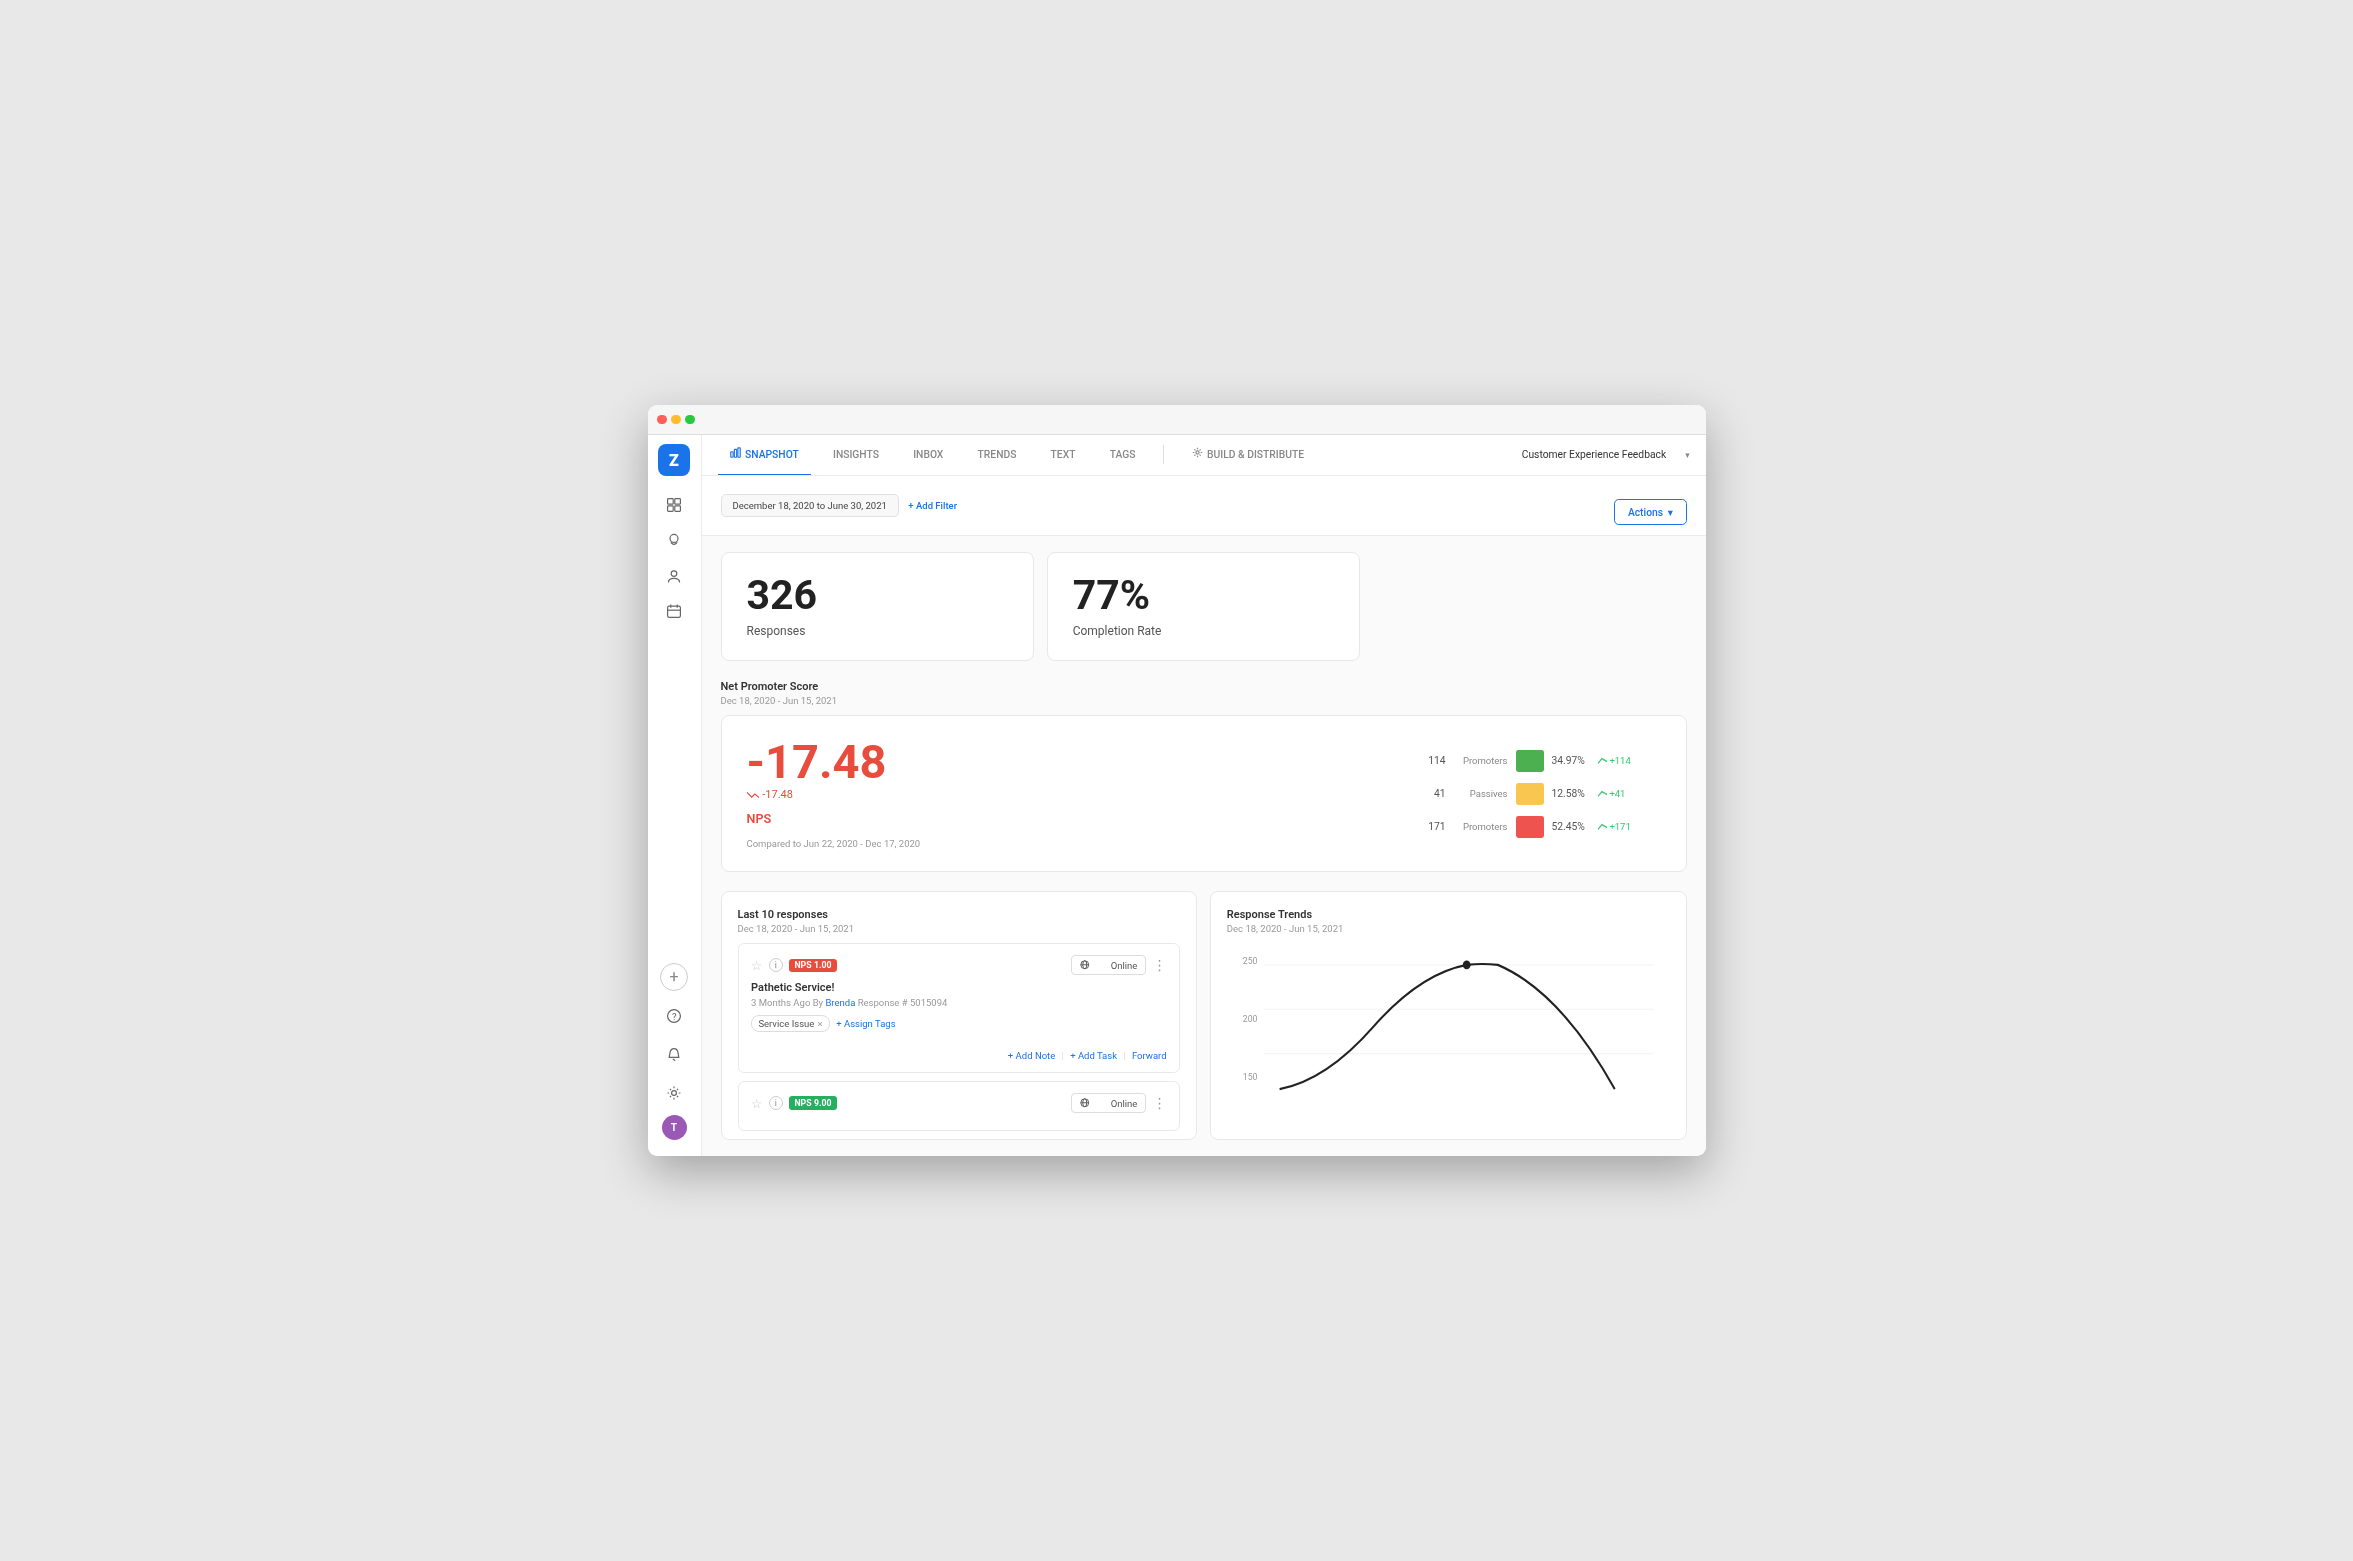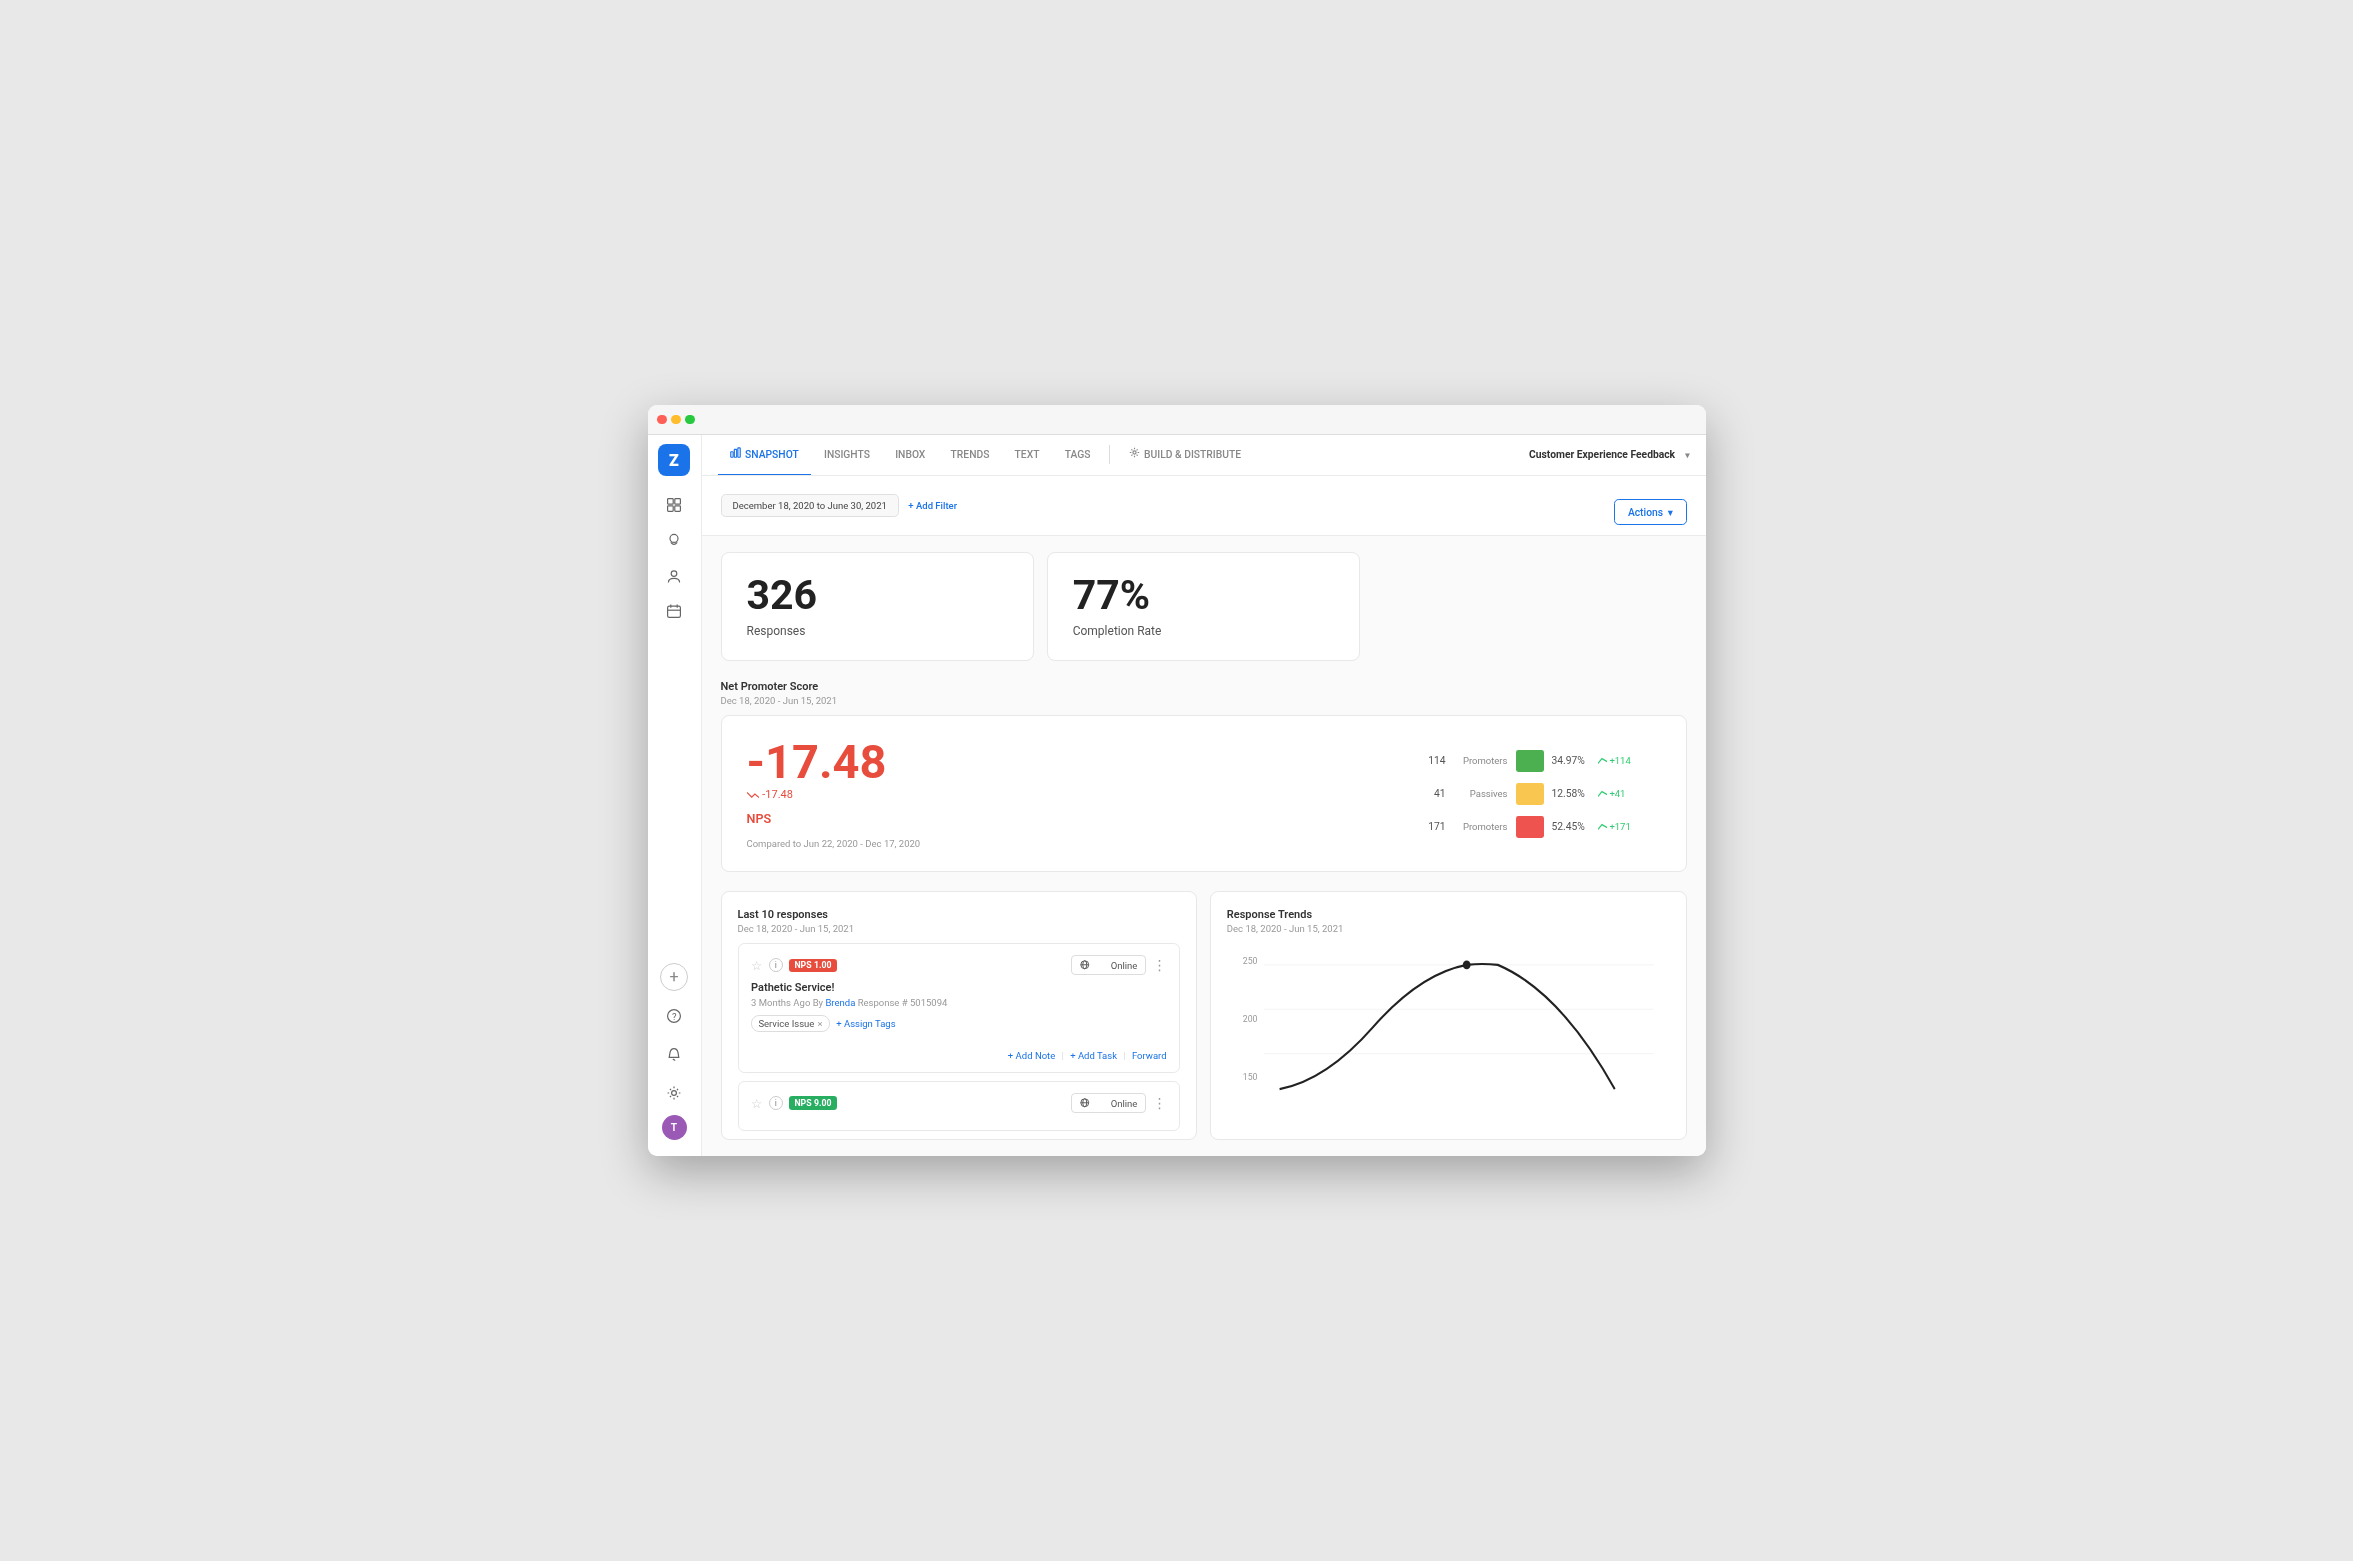--- a/index.html
+++ b/index.html
@@ -123,21 +123,21 @@
       display: flex;
       align-items: center;
       border-bottom: 0.8px solid #ebebeb;
       padding: 0 16px;
       height: 41px;
       background: #fff;
     }
     .nav-tabs {
       display: flex;
       align-items: center;
-      gap: 0;
+      gap: 9px;
       flex: 1;
     }
     .nav-tab {
       padding: 0 12.6px;
       height: 41px;
       display: flex;
       align-items: center;
       font-size: 10.3px;
       font-weight: 500;
       color: #888;
@@ -160,23 +160,23 @@
       margin: 0 6.3px;
     }
     .nav-right {
       display: flex;
       align-items: center;
       gap: 6.3px;
     }
     .survey-selector {
       display: flex;
       align-items: center;
-      gap: 10px;
+      gap: 19px;
       font-size: 10.3px;
-      font-weight: 700;
+      font-weight: 400;
       color: #333;
       cursor: pointer;
     }
     .survey-selector .chevron { color: #888; font-size: 8.7px; }
 
     
     .toolbar {
       display: flex;
       align-items: center;
       padding: 9.5px 19px;

